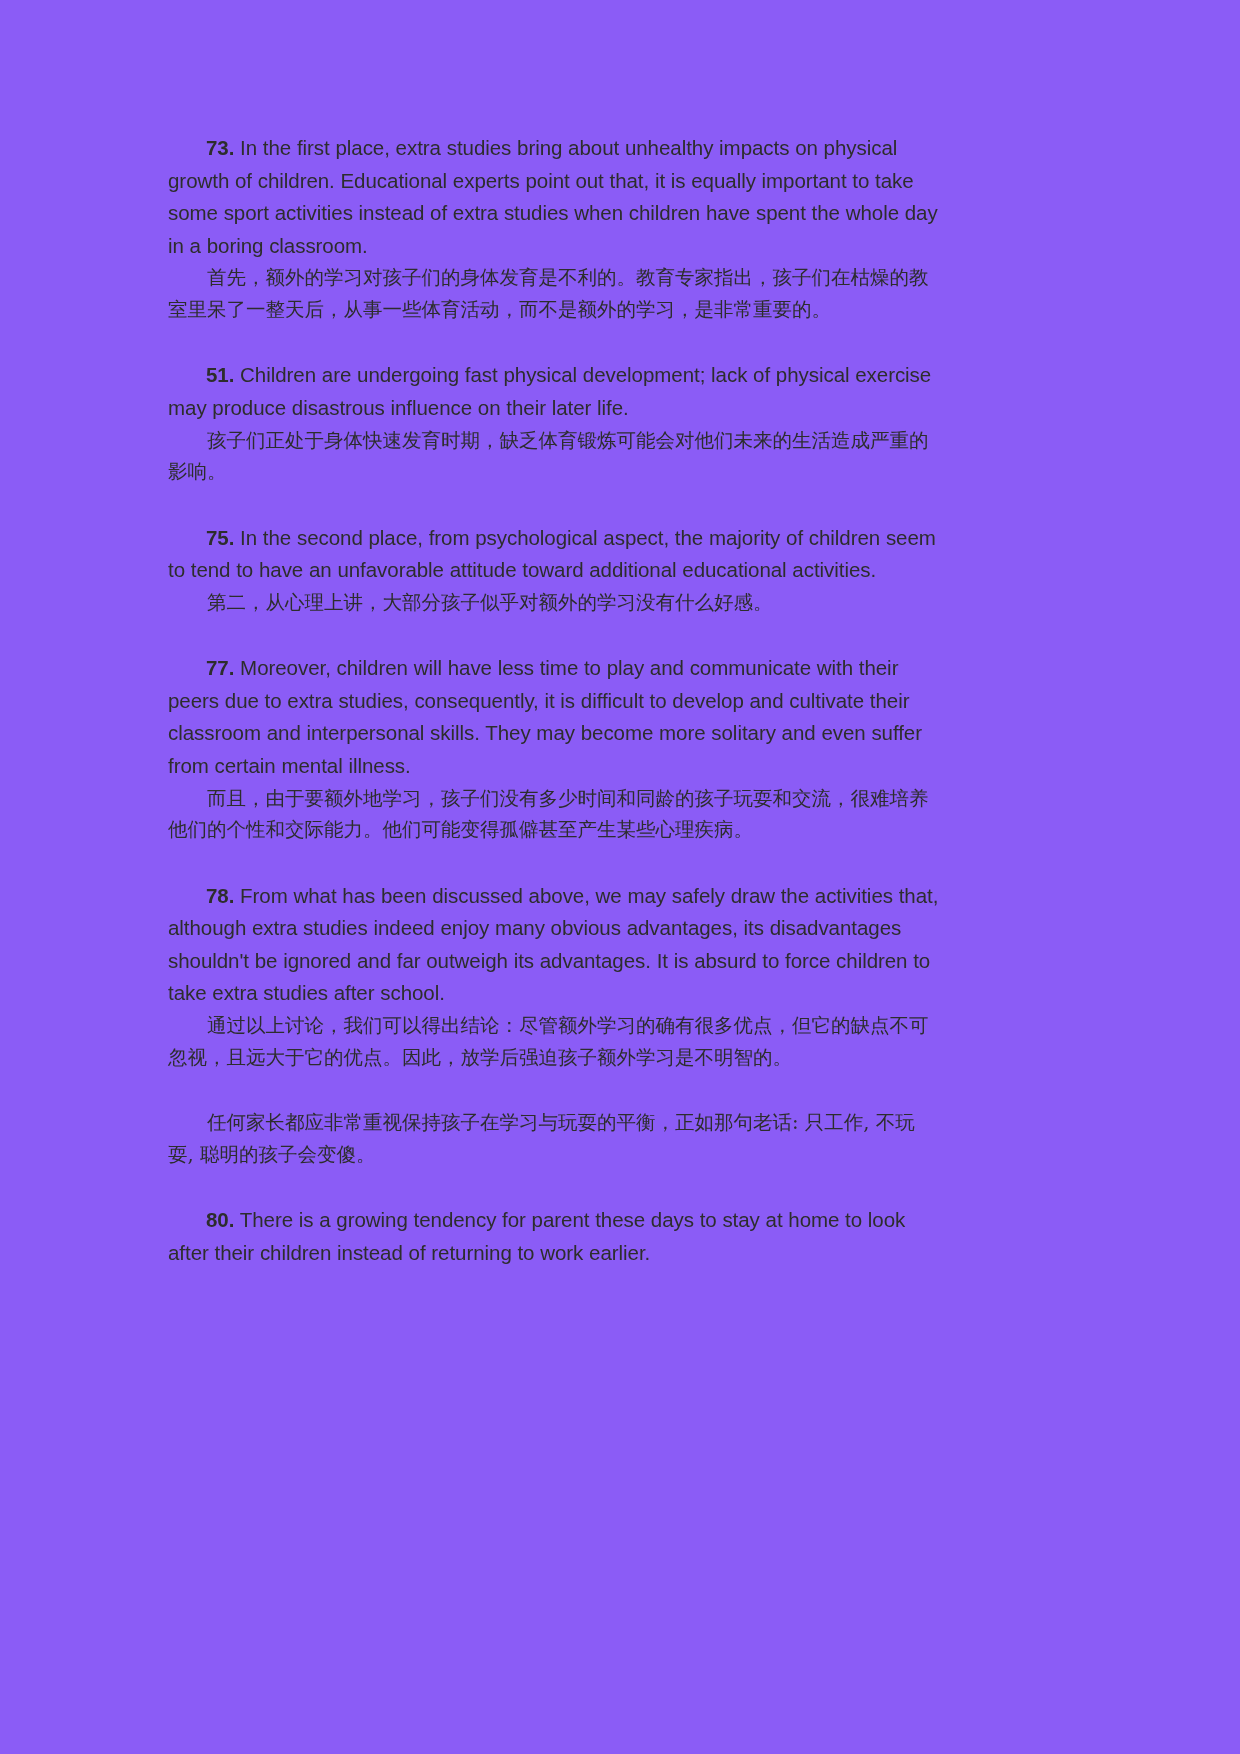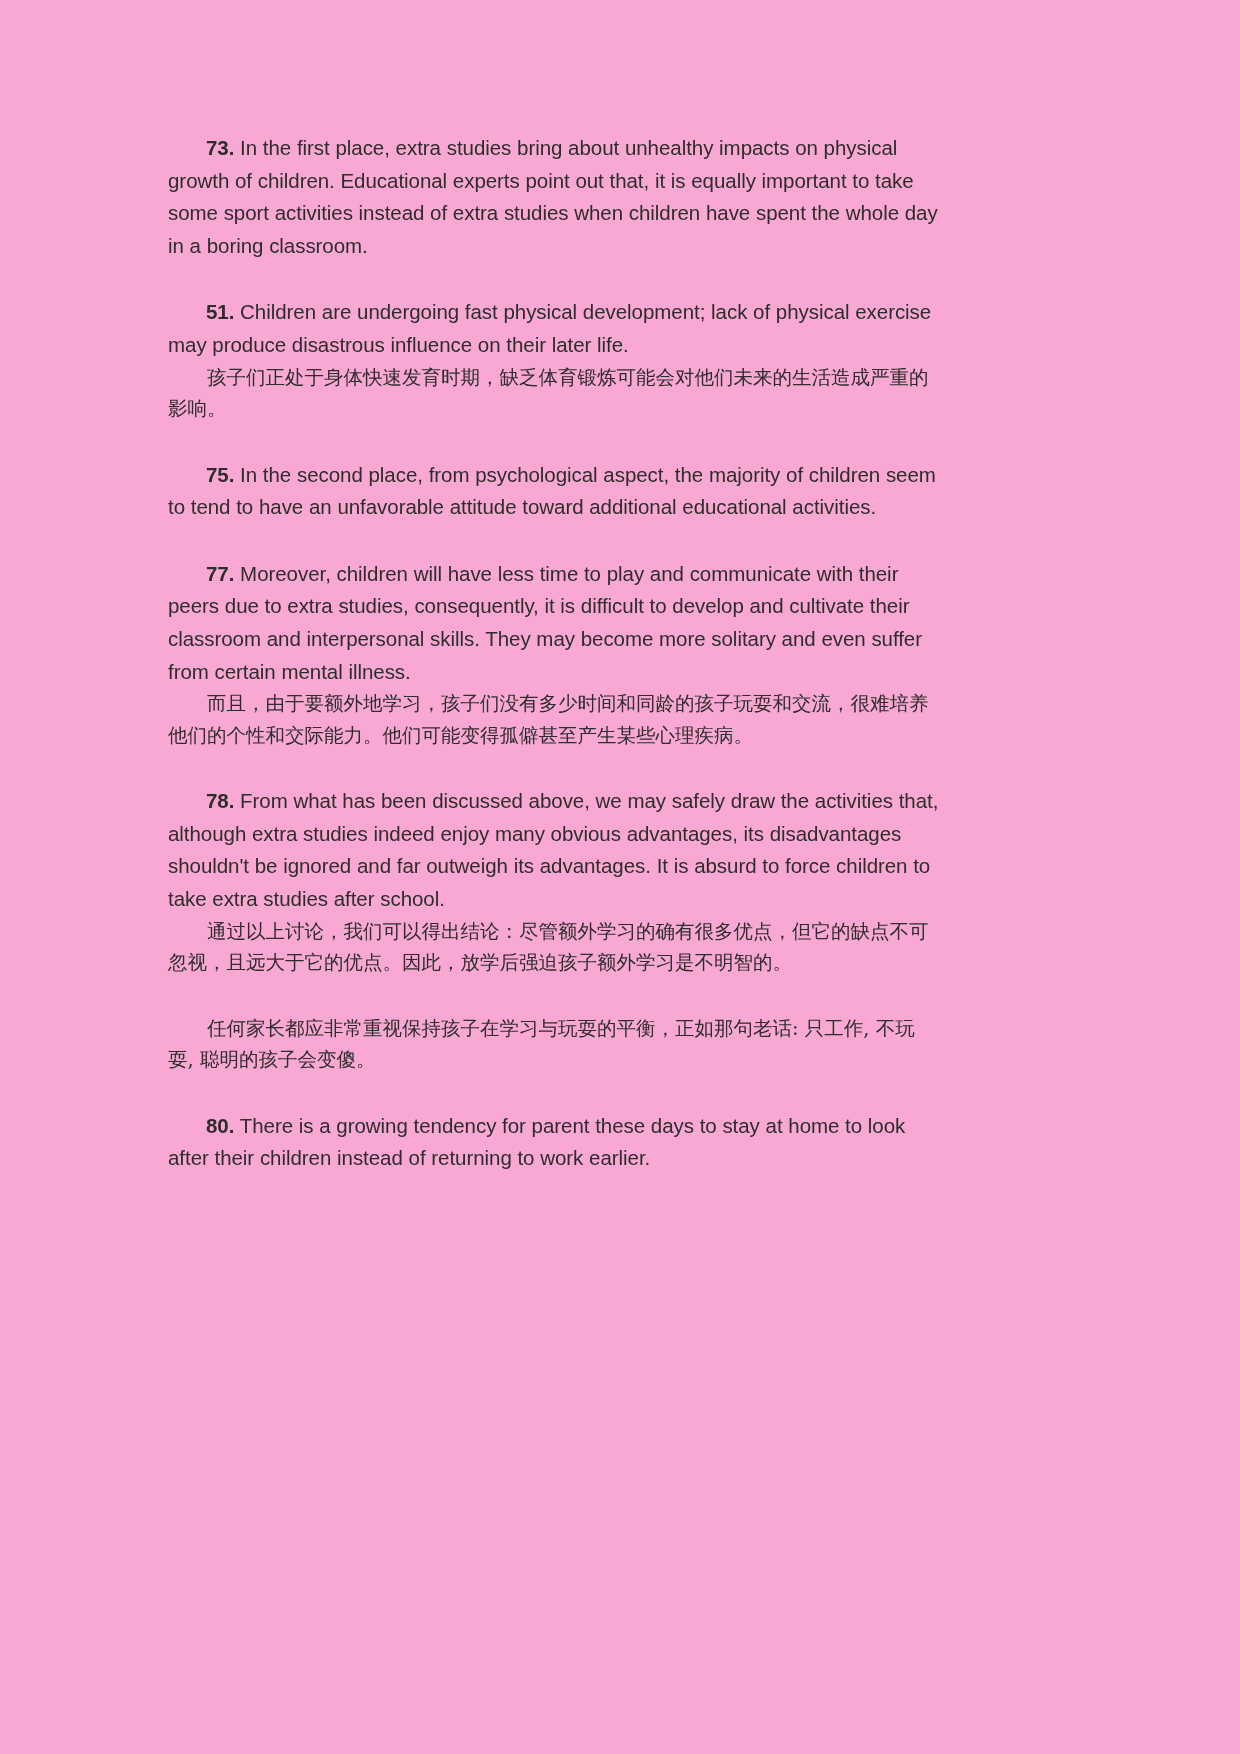--- a/index.html
+++ b/index.html
@@ -12,21 +12,21 @@
     height: 1754px;
     font-family: "Liberation Sans", "DejaVu Sans", sans-serif;
     color: #2b2b2b;
     -webkit-font-smoothing: antialiased;
   }
   .page {
     box-sizing: border-box;
     width: 1240px;
     height: 1754px;
     padding: 132px 170px 120px 168px;
-    background: #f9a8d4;
+    background: #8b5cf6;
     position: relative;
   }
   .content {
     width: 772px;
   }
   .entry {
     margin: 0 0 34px 0;
   }
   .entry:last-child {
     margin-bottom: 12px;
@@ -57,29 +57,31 @@
   }
 </style>
 </head>
 <body>
 
 <div class="page">
   <div class="content">
 
     <div class="entry">
       <p class="en"><span class="num">73.</span> <span>In the first place, extra studies bring about unhealthy impacts on physical growth of children. Educational experts point out that, it is equally important to take some sport activities instead of extra studies when children have spent the whole day in a boring classroom.</span></p>
+      <p class="zh">首先，额外的学习对孩子们的身体发育是不利的。教育专家指出，孩子们在枯燥的教室里呆了一整天后，从事一些体育活动，而不是额外的学习，是非常重要的。</p>
     </div>
 
     <div class="entry">
       <p class="en"><span class="num">51.</span> <span>Children are undergoing fast physical development; lack of physical exercise may produce disastrous influence on their later life.</span></p>
       <p class="zh">孩子们正处于身体快速发育时期，缺乏体育锻炼可能会对他们未来的生活造成严重的影响。</p>
     </div>
 
     <div class="entry">
       <p class="en"><span class="num">75.</span> <span>In the second place, from psychological aspect, the majority of children seem to tend to have an unfavorable attitude toward additional educational activities.</span></p>
+      <p class="zh">第二，从心理上讲，大部分孩子似乎对额外的学习没有什么好感。</p>
     </div>
 
 
     <div class="entry">
       <p class="en"><span class="num">77.</span> <span>Moreover, children will have less time to play and communicate with their peers due to extra studies, consequently, it is difficult to develop and cultivate their classroom and interpersonal skills. They may become more solitary and even suffer from certain mental illness.</span></p>
       <p class="zh">而且，由于要额外地学习，孩子们没有多少时间和同龄的孩子玩耍和交流，很难培养他们的个性和交际能力。他们可能变得孤僻甚至产生某些心理疾病。</p>
     </div>
 
     <div class="entry">
       <p class="en"><span class="num">78.</span> <span>From what has been discussed above, we may safely draw the activities that, although extra studies indeed enjoy many obvious advantages, its disadvantages shouldn't be ignored and far outweigh its advantages. It is absurd to force children to take extra studies after school.</span></p>

